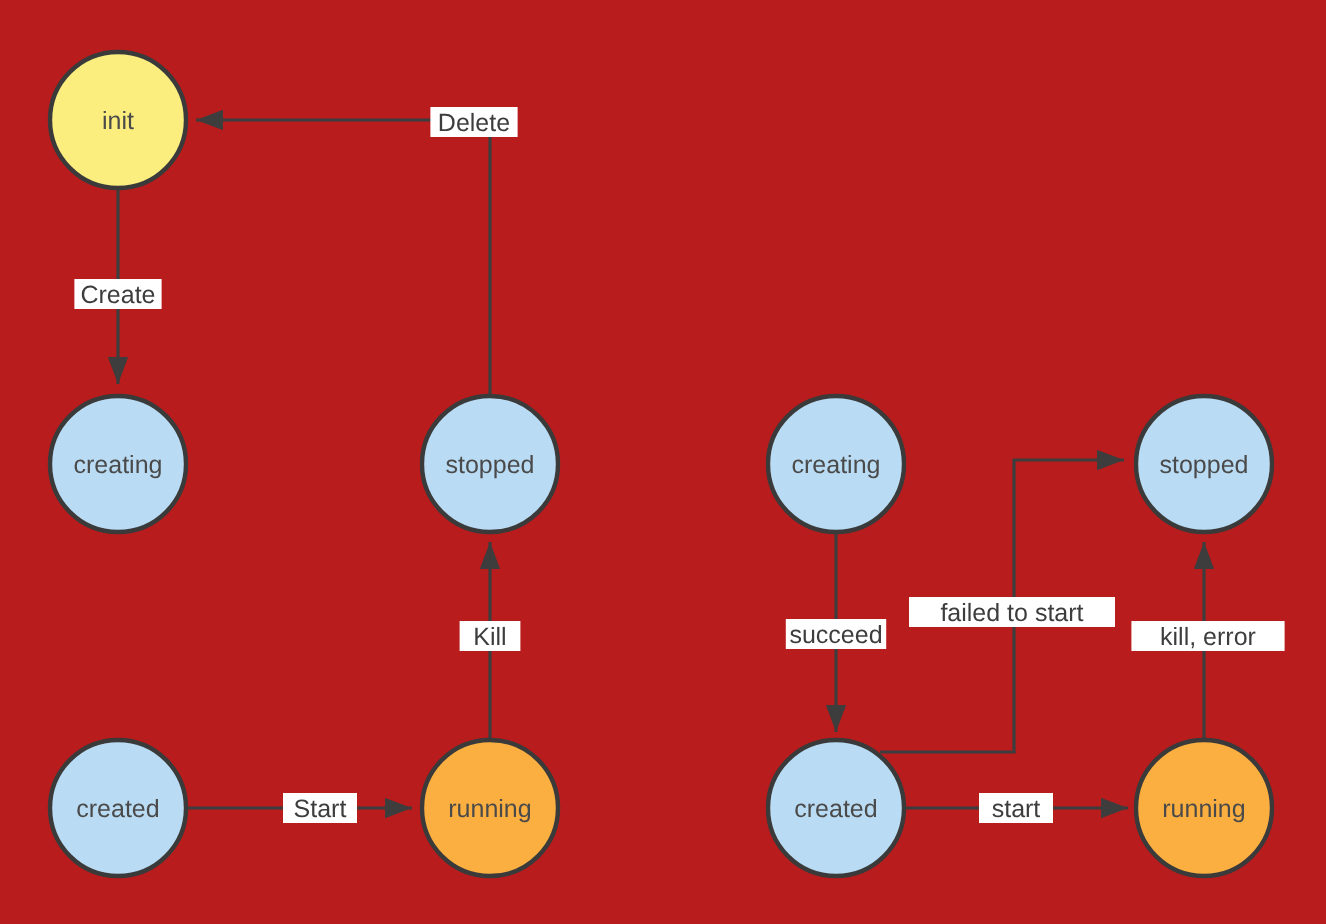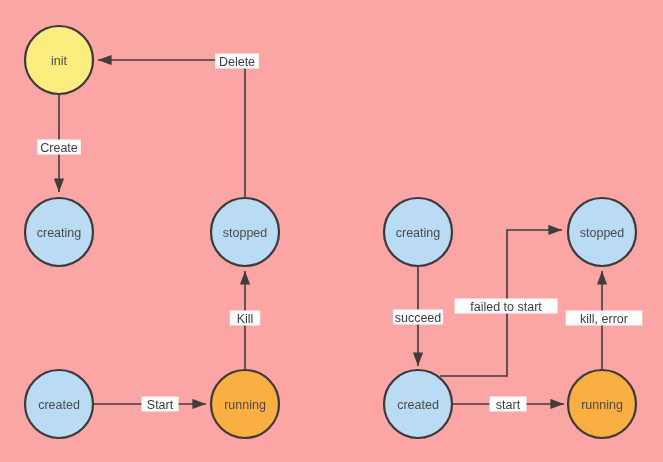--- a/index.html
+++ b/index.html
@@ -10,21 +10,21 @@
   body {
     width: 663px;
     height: 462px;
     overflow: hidden;
     font-family: "Liberation Sans", sans-serif;
   }
   #canvas {
     position: relative;
     width: 663px;
     height: 462px;
-    background: #fca5a5;
+    background: #b91c1c;
   }
   svg#graph {
     position: absolute;
     left: 0;
     top: 0;
     width: 663px;
     height: 462px;
     display: block;
   }
   .node-circle {

